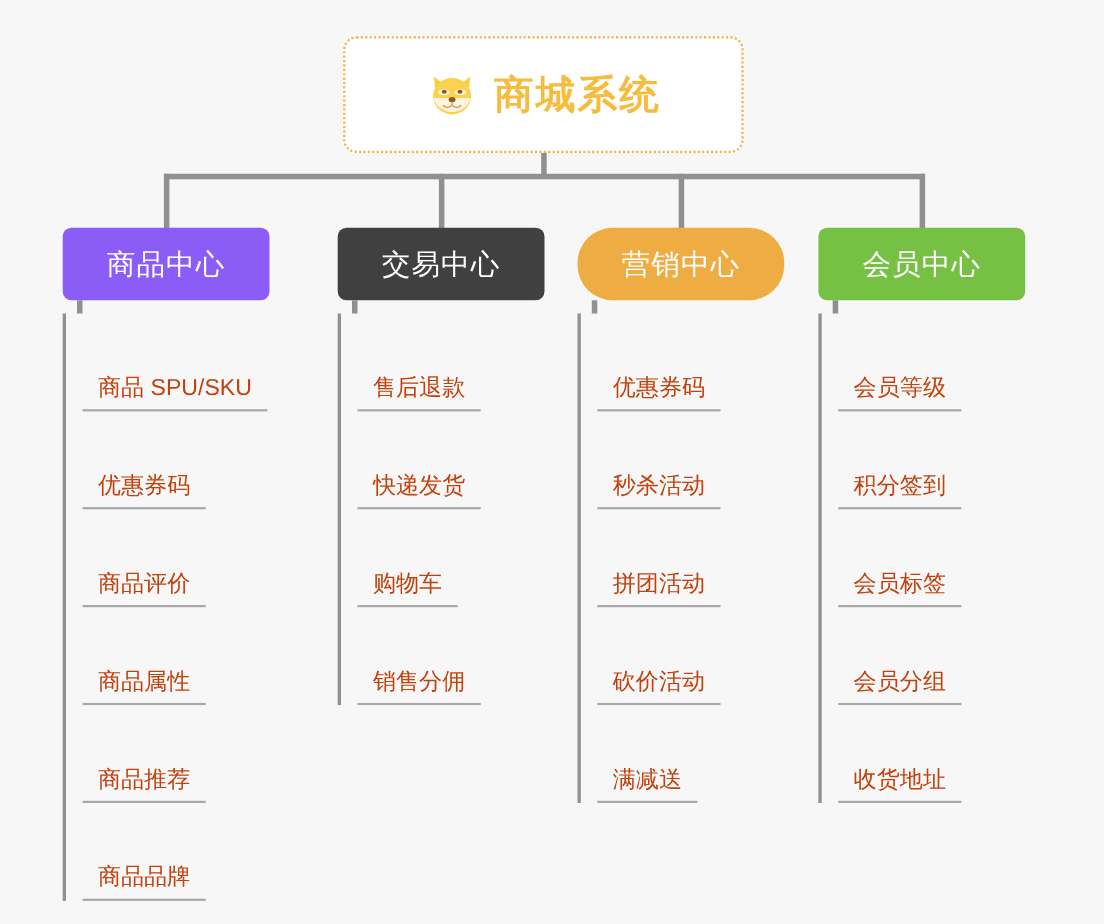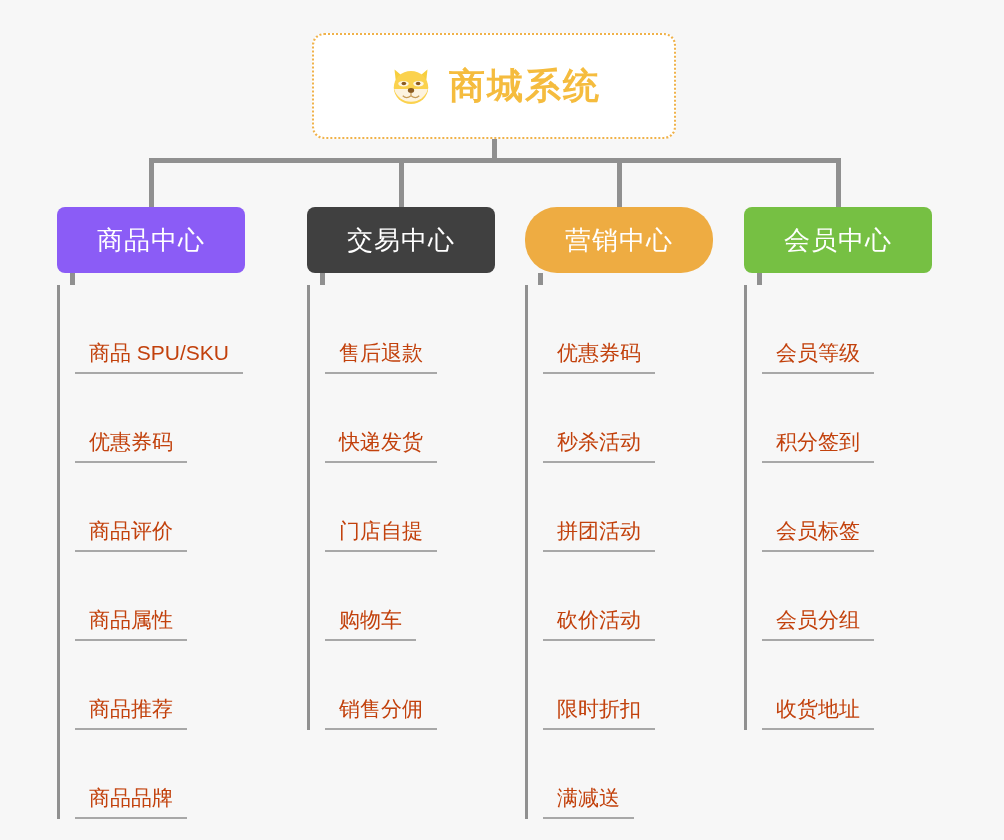--- a/index.html
+++ b/index.html
@@ -204,23 +204,20 @@
     </div>
     <div class="stub" style="background: rgb(144, 144, 144);"></div>
     <div class="leaf-list">
       <div class="leaf-item">
           <span class="leaf-inner"><span class="leaf-label">售后退款</span></span>
         </div>
       <div class="leaf-item">
           <span class="leaf-inner"><span class="leaf-label">快递发货</span></span>
         </div>
       <div class="leaf-item">
-          <span class="leaf-inner"><span class="leaf-label">门店自提</span></span>
-        </div>
-      <div class="leaf-item">
           <span class="leaf-inner"><span class="leaf-label">购物车</span></span>
         </div>
       <div class="leaf-item">
           <span class="leaf-inner"><span class="leaf-label">销售分佣</span></span>
         </div>
     </div>
   </div>
 
   <div class="column c2">
     <div class="cat-box" style="background-color: rgb(238, 172, 66); border-radius: 32px;">
@@ -234,23 +231,20 @@
       <div class="leaf-item">
           <span class="leaf-inner"><span class="leaf-label">秒杀活动</span></span>
         </div>
       <div class="leaf-item">
           <span class="leaf-inner"><span class="leaf-label">拼团活动</span></span>
         </div>
       <div class="leaf-item">
           <span class="leaf-inner"><span class="leaf-label">砍价活动</span></span>
         </div>
       <div class="leaf-item">
-          <span class="leaf-inner"><span class="leaf-label">限时折扣</span></span>
-        </div>
-      <div class="leaf-item">
           <span class="leaf-inner"><span class="leaf-label">满减送</span></span>
         </div>
     </div>
   </div>
 
   <div class="column c3">
     <div class="cat-box" style="background-color: rgb(118, 192, 67);">
       <span class="cat-label">会员中心</span>
     </div>
     <div class="stub" style="background: rgb(144, 144, 144);"></div>

